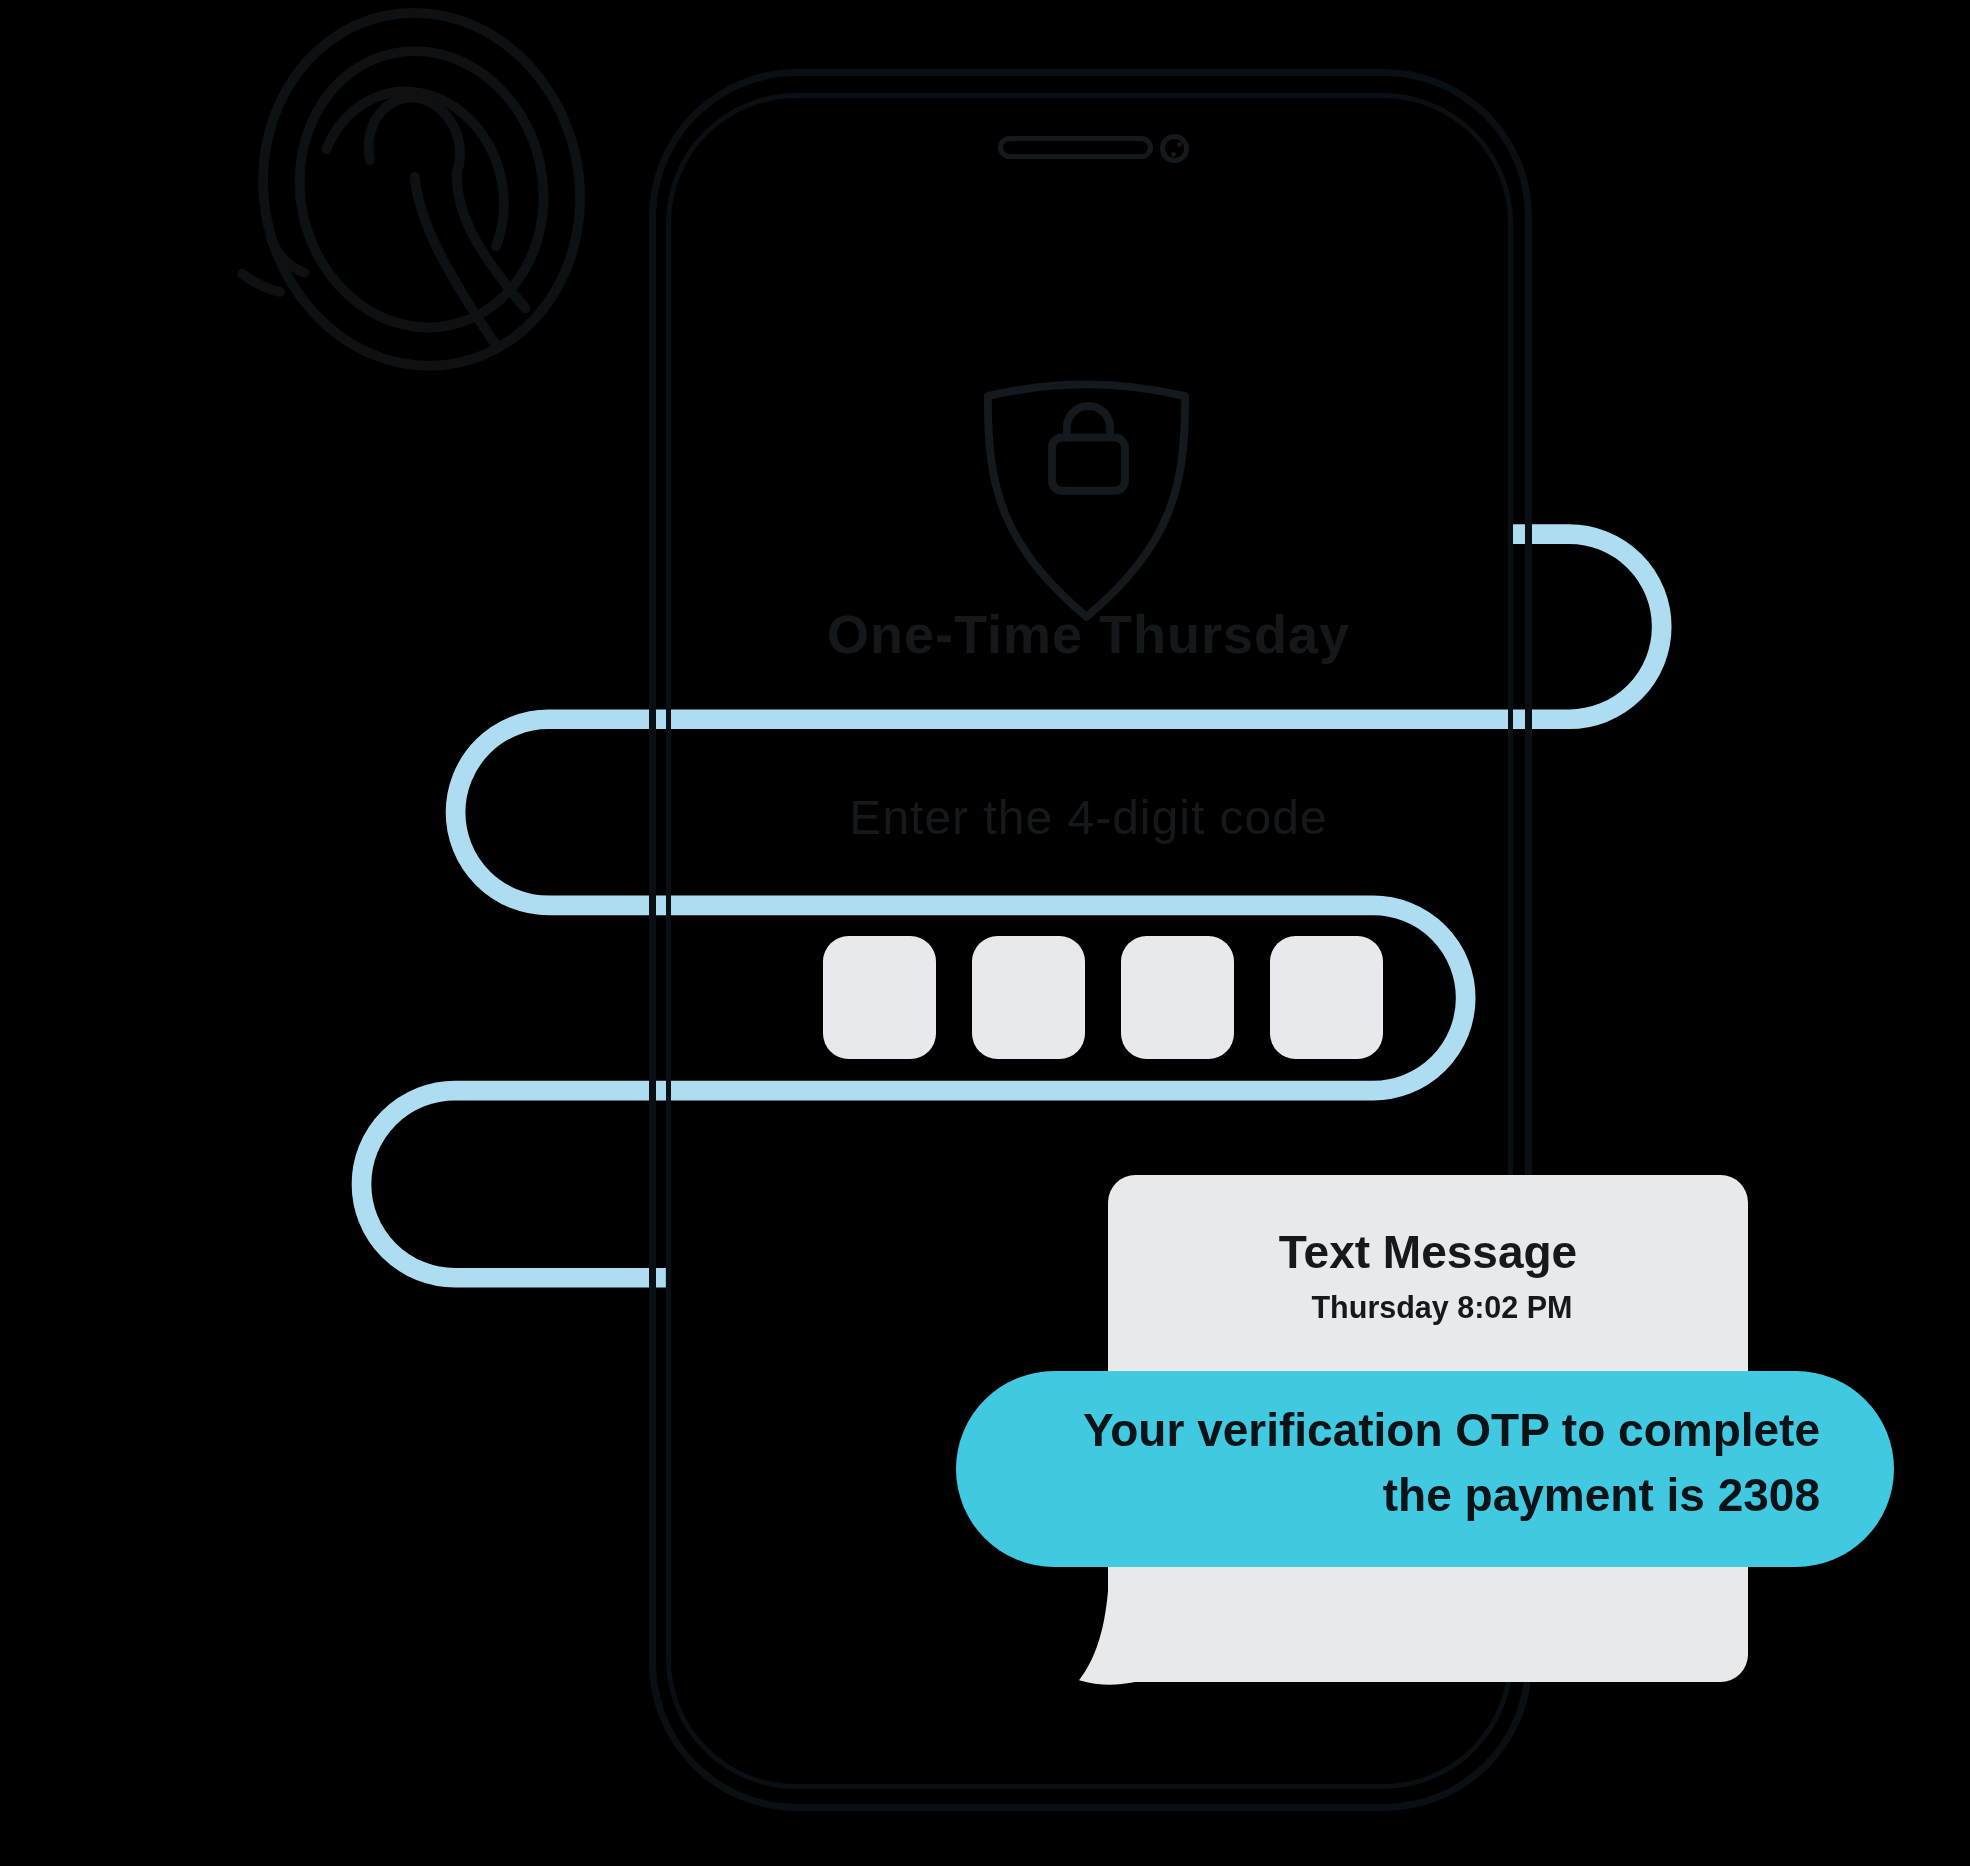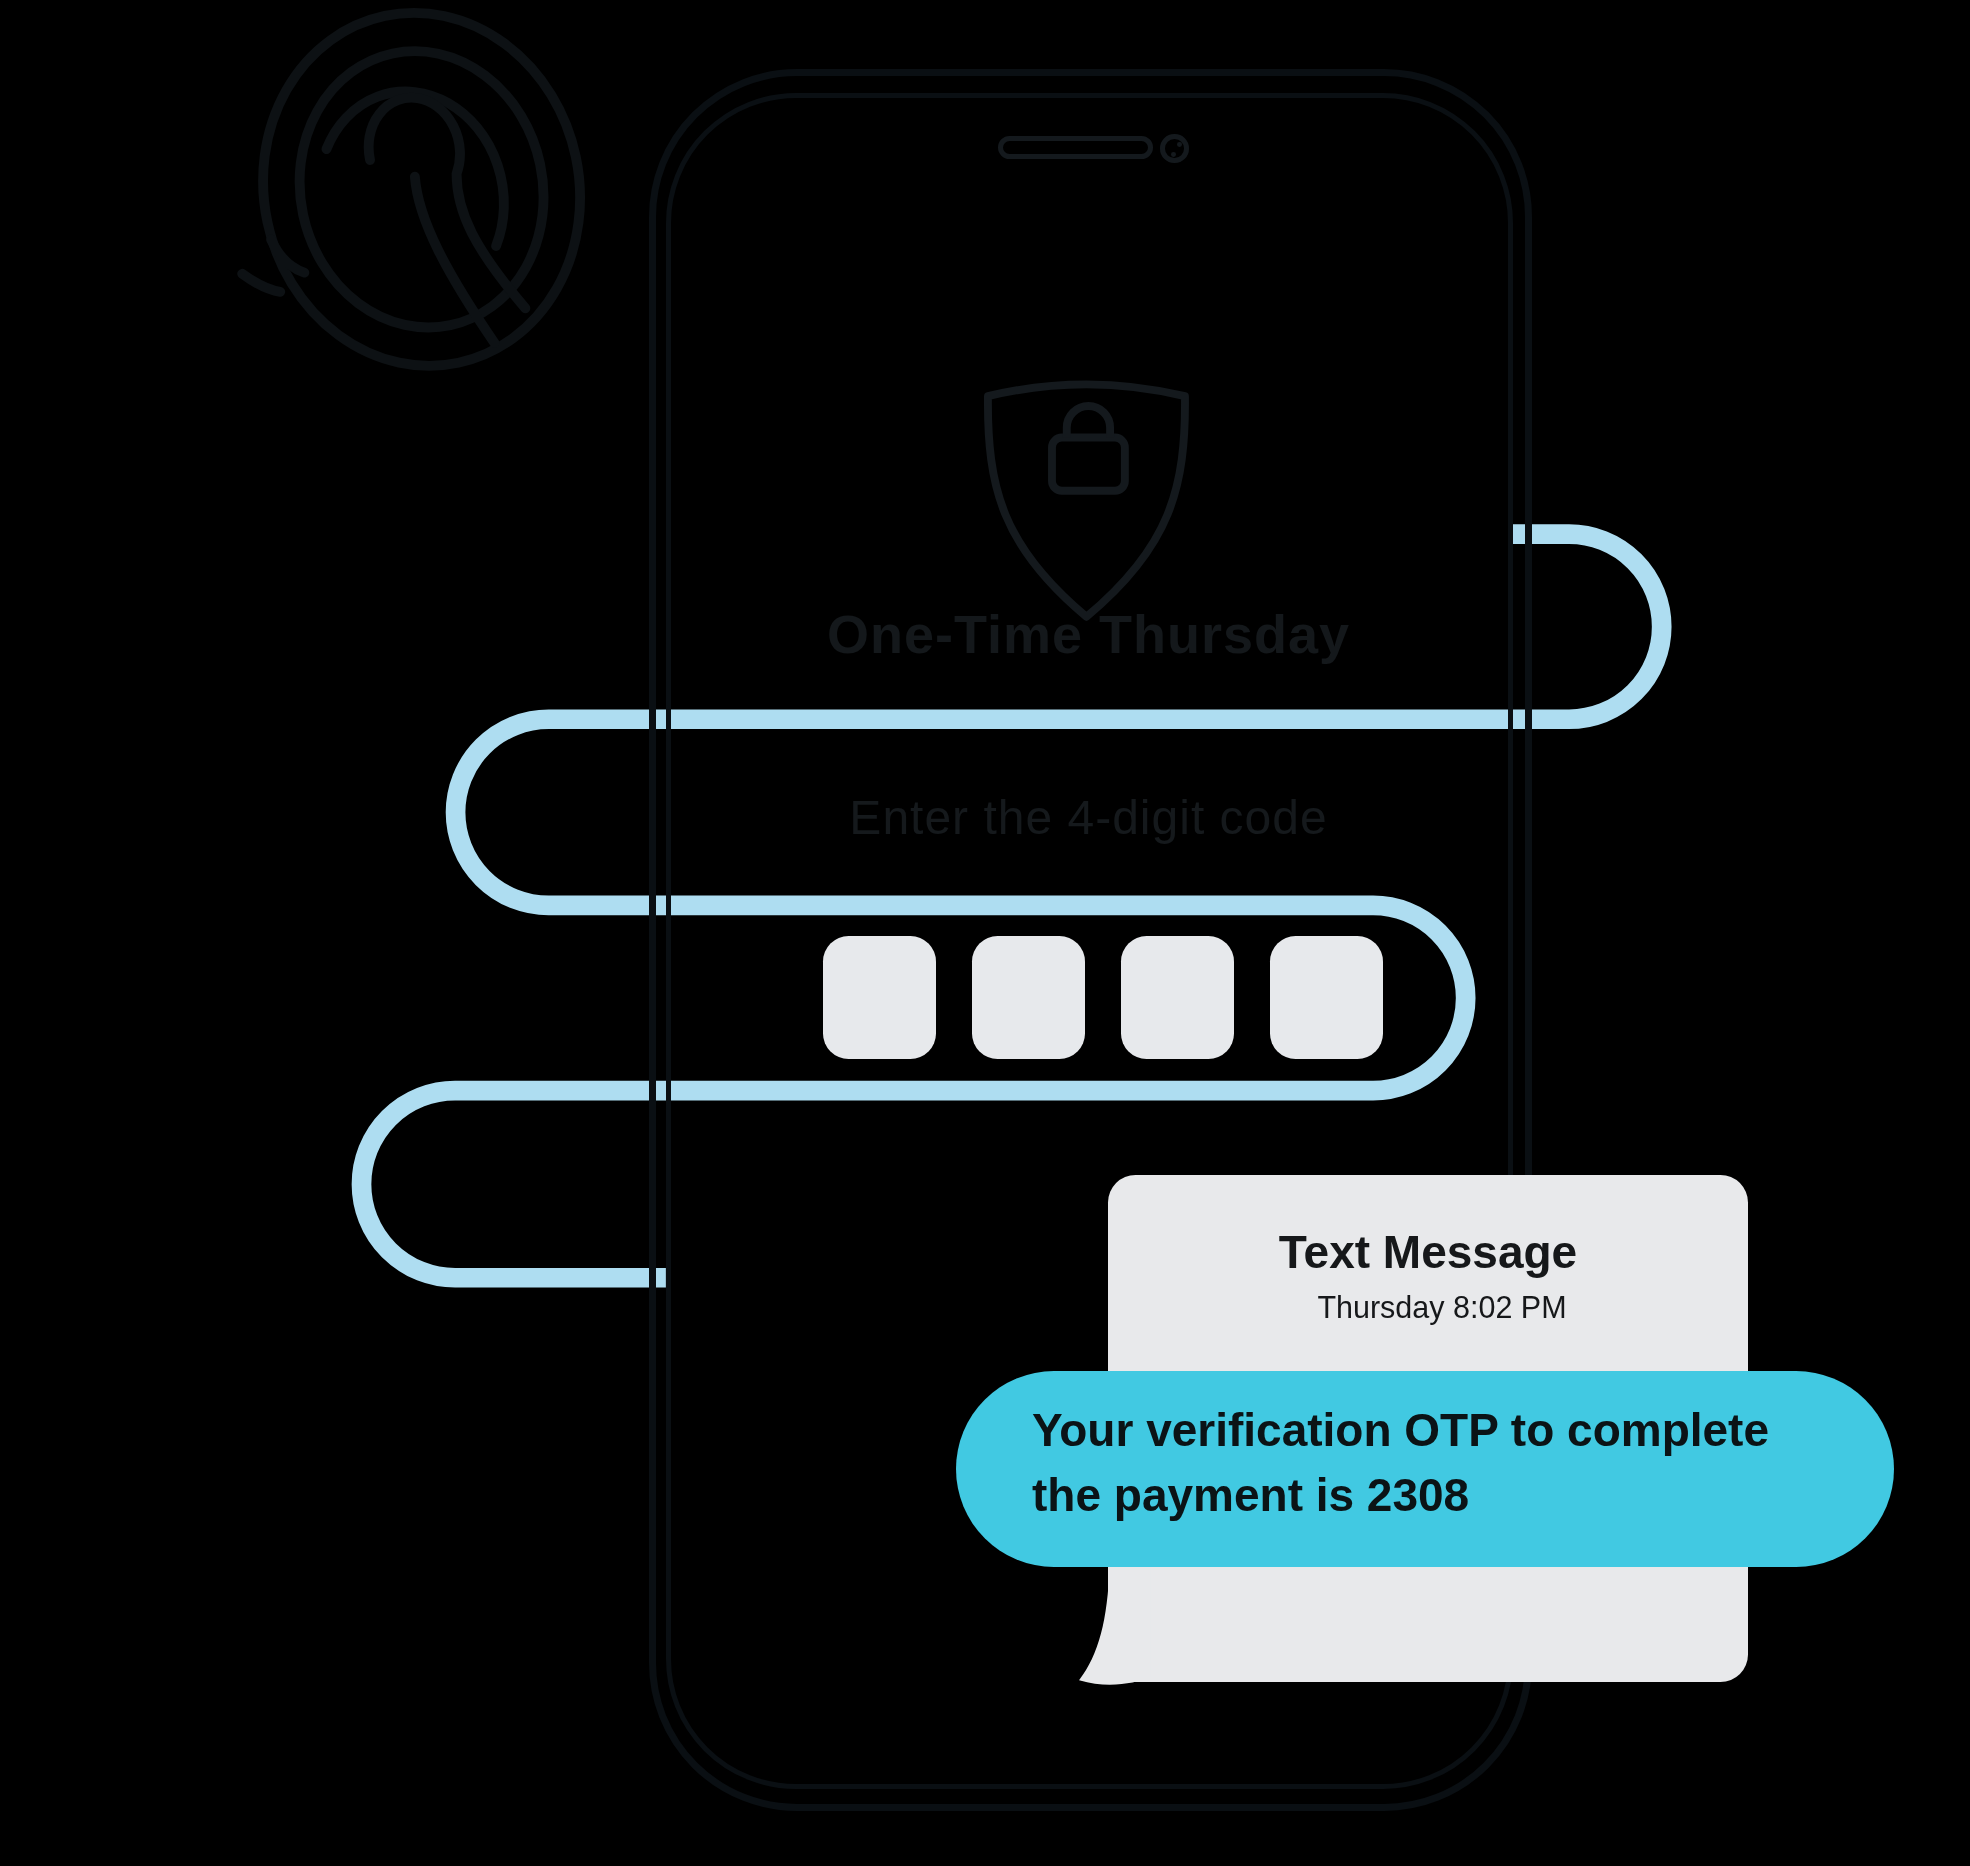--- a/index.html
+++ b/index.html
@@ -62,28 +62,28 @@
     width:113px;height:123px;border-radius:25.6px;background:var(--c-otp_box_gray);
   }
 
   
   .msg-card{
     left:1108px;top:1175px;width:640px;height:507px;
     background:var(--c-card_gray);border-radius:27.6px;
     text-align:center;box-sizing:border-box;padding-top:53px;
   }
   .msg-card-title{font-size:46px;font-weight:600;color:var(--c-dark_text);line-height:49px;}
-  .msg-card-date{margin-top:11.8px;font-size:30.5px;font-weight:400;color:var(--c-dark_text);line-height:37px;padding-left:28px;}
+  .msg-card-date{margin-top:11.8px;font-size:30.5px;font-weight:700;color:var(--c-dark_text);line-height:37px;padding-left:28px;}
 
   .bubble{
     left:956px;top:1371px;width:938px;height:196px;
     background:var(--c-bubble_cyan);border-radius:99px;
     box-sizing:border-box;padding:26.6px 74px 0 76px;text-align:left;
   }
-  .bubble-line{font-size:46px;font-weight:600;color:var(--c-bubble_text);line-height:65px;white-space:nowrap;}
+  .bubble-line{font-size:46px;font-weight:600;color:var(--c-bubble_text);line-height:65px;white-space:nowrap;text-align:right;}
 </style>
 </head>
 <body>
 
 <div class="stage">
 
   <svg class="abs" style="left:0;top:0" width="1970" height="1867" viewBox="0 0 2000 1895">
 
     <g fill="none" stroke="var(--c-fingerprint)" stroke-width="10" stroke-linecap="round" transform="translate(428,192) rotate(-12)">
       <ellipse rx="160" ry="180"></ellipse>

